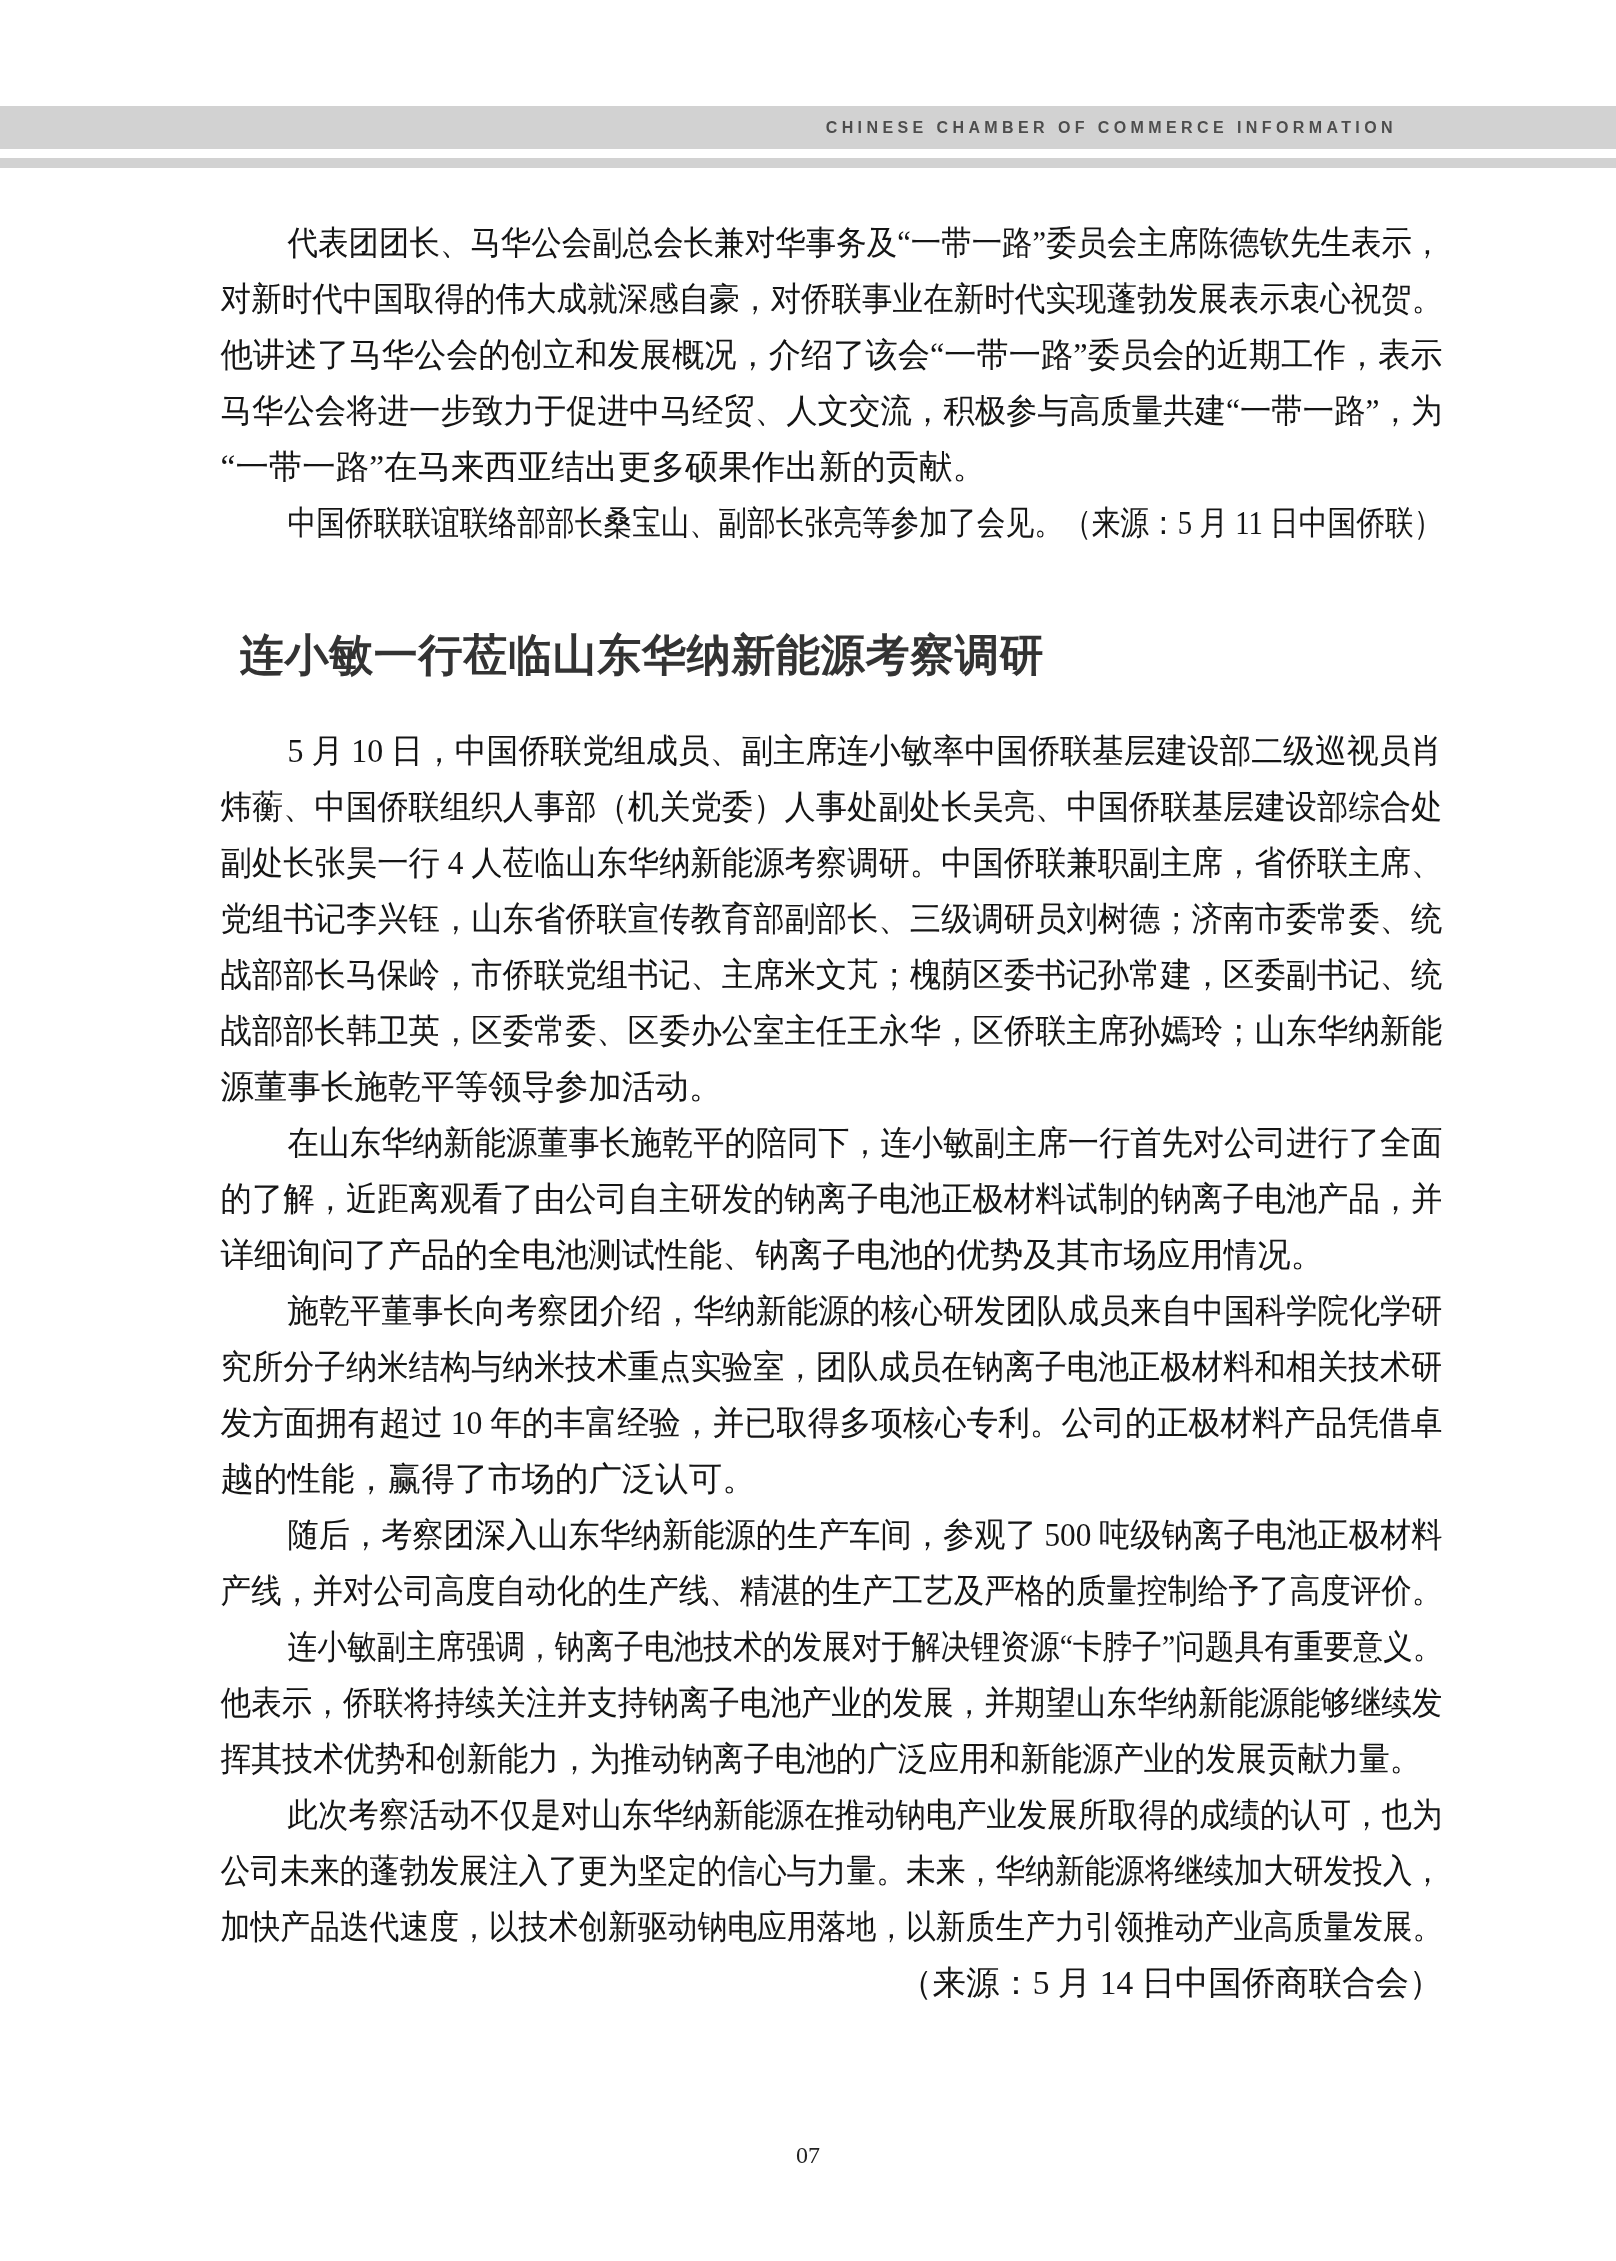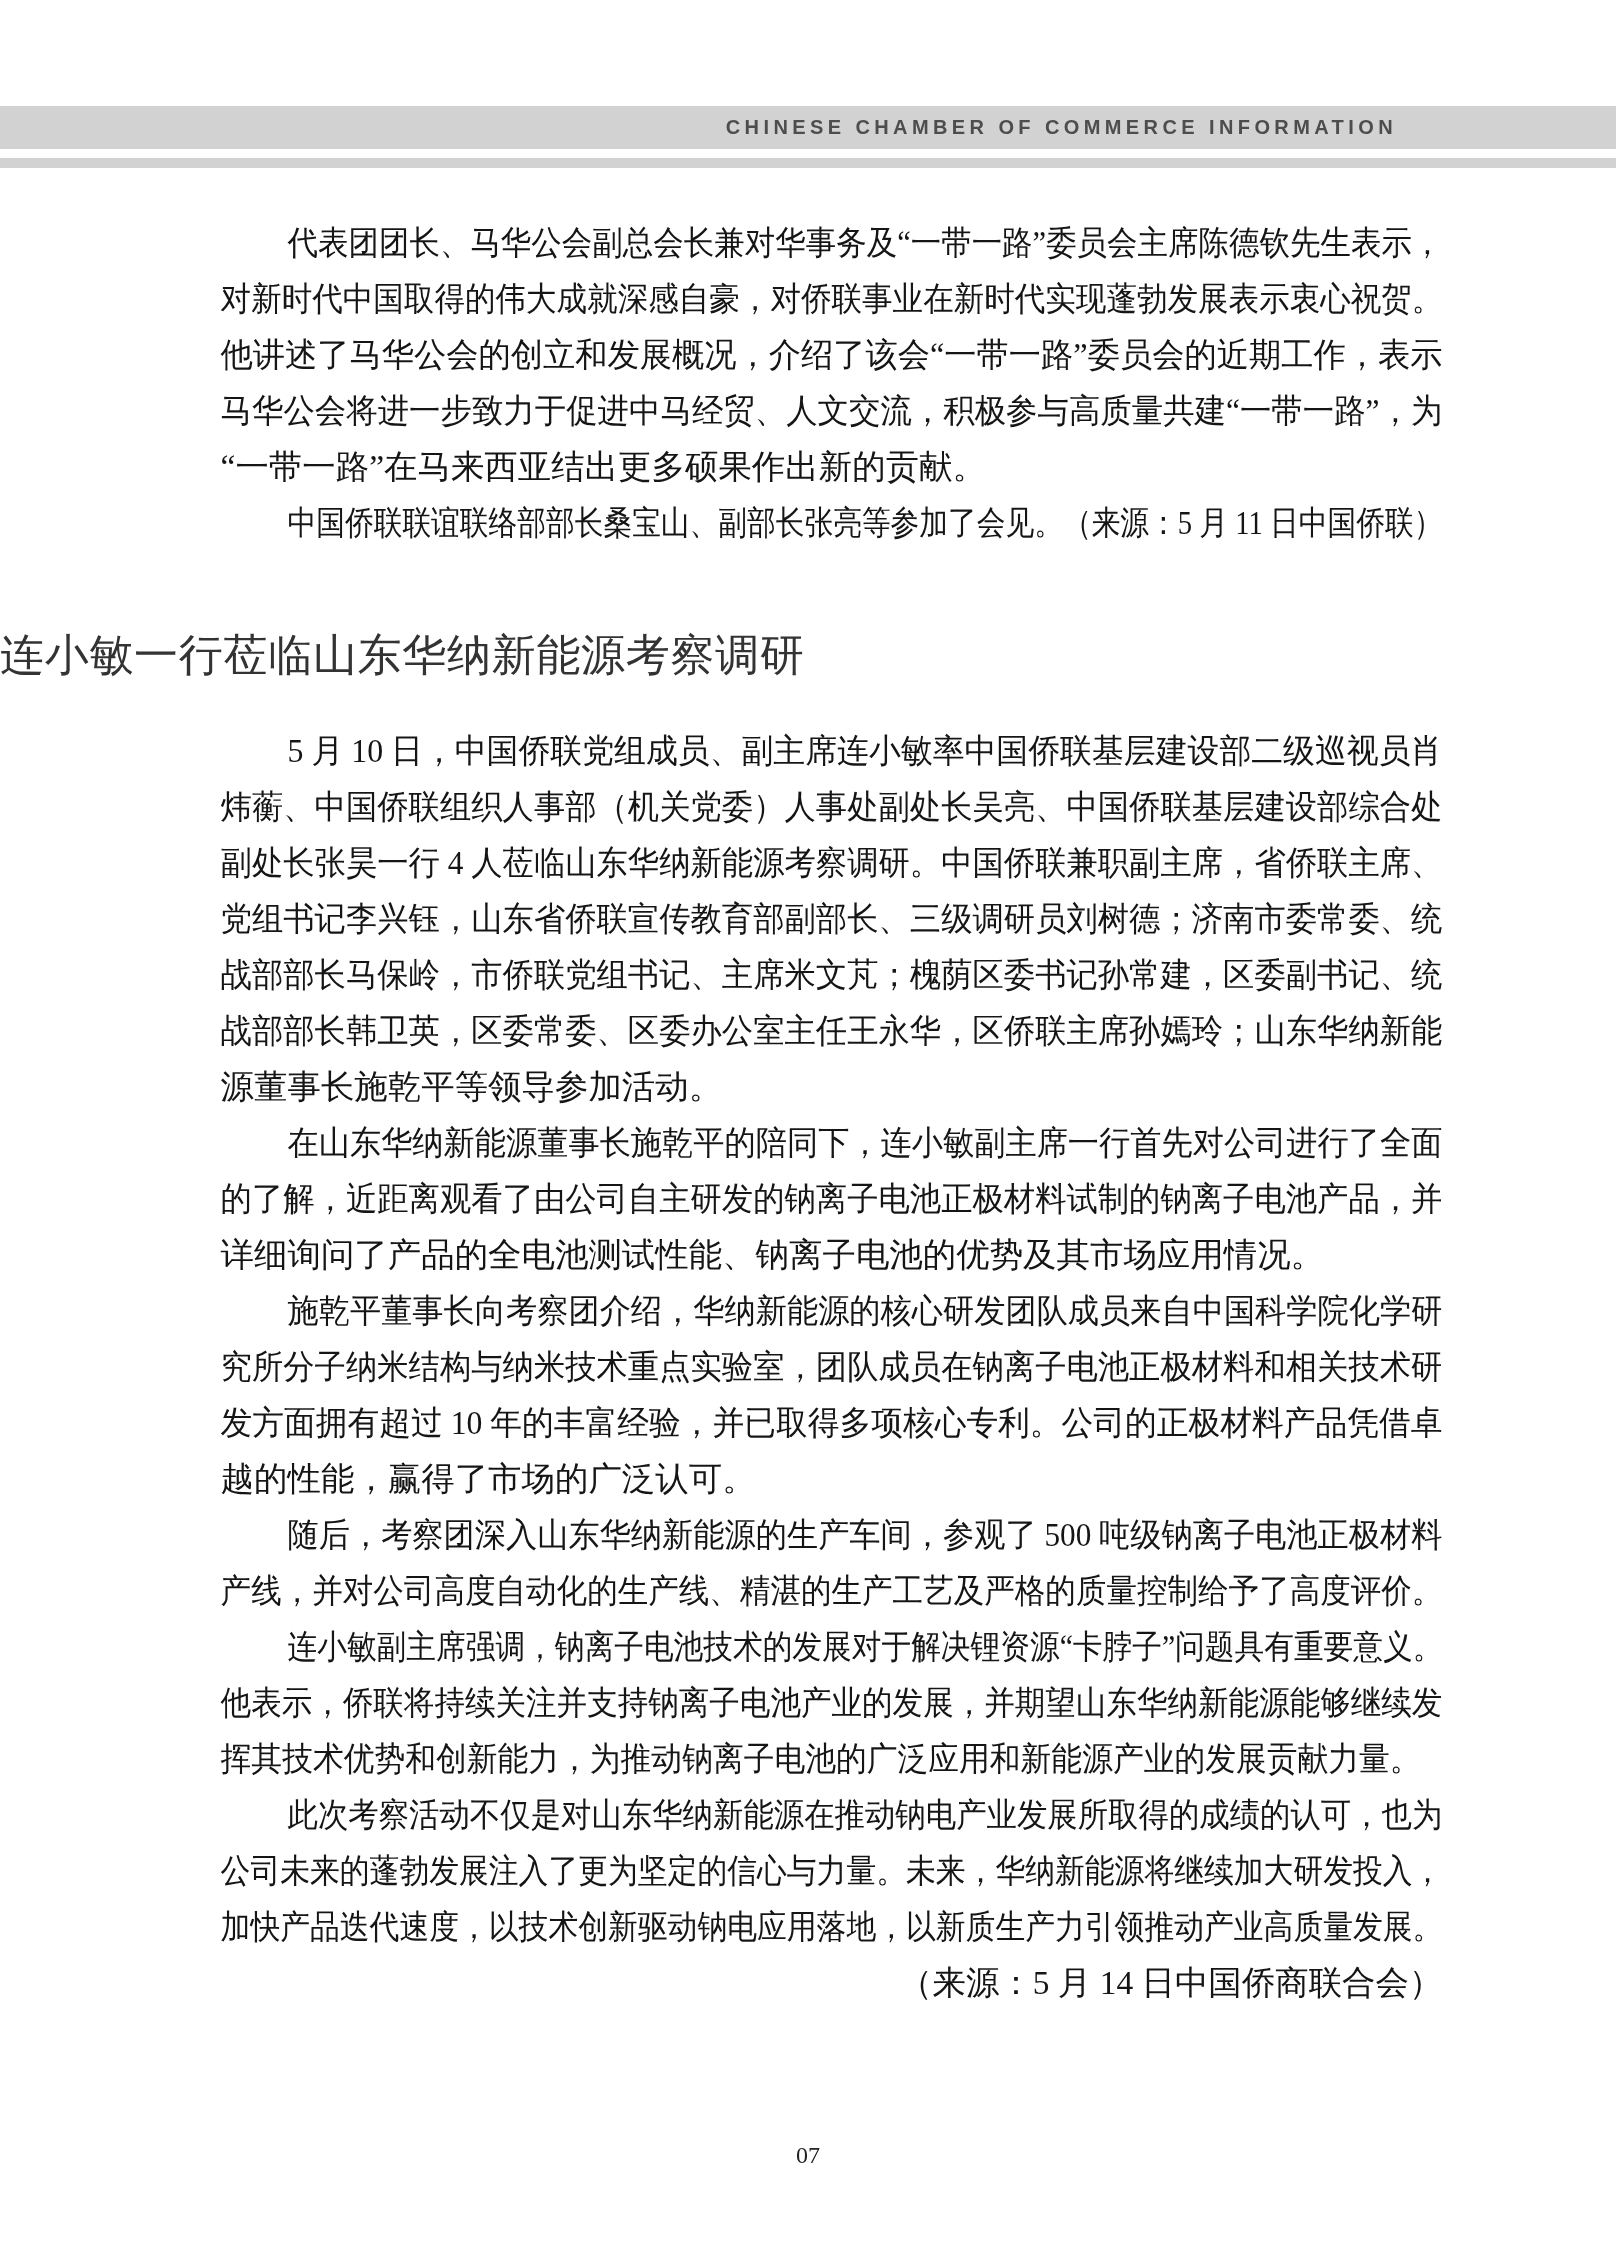--- a/index.html
+++ b/index.html
@@ -12,42 +12,42 @@
   }
   
   .banner{
     position:absolute;left:0;top:106px;width:1616px;height:43px;
     background:#d2d2d2;
     display:flex;align-items:center;justify-content:flex-end;
     padding-right:219px;box-sizing:border-box;
   }
   .banner-text{
     font-family:"Liberation Sans","DejaVu Sans",sans-serif;
-    font-weight:700;font-size:20px;letter-spacing:4.4px;
+    font-weight:700;font-size:16px;letter-spacing:4.4px;
     color:#4d4d4d;white-space:nowrap;
   }
   .band2{
     position:absolute;left:0;top:158px;width:1616px;height:9.5px;
     background:#d2d2d2;
   }
   
   .article{position:absolute;left:220px;width:1223px;}
   #article1{top:213px;}
   #article2{top:721px;}
   .a-line{display:block;width:1223px;height:56px;}
   .a-line text{
     font-family:"Liberation Serif","DejaVu Serif",serif;
     font-size:46px;fill:#151515;
   }
   
   .heading{
     position:absolute;left:0;top:620px;width:1284px;
-    line-height:70px;
+    text-align:center;line-height:70px;
     font-family:"Liberation Sans","DejaVu Sans",sans-serif;
-    font-weight:400;font-size:44px;color:#333333;
+    font-weight:700;font-size:44px;color:#333333;
     letter-spacing:0.7px;
   }
   
   .page-number{
     position:absolute;left:0;top:2135px;width:1616px;
     text-align:center;
     font-family:"Liberation Serif","DejaVu Serif",serif;
     font-size:24px;color:#222222;line-height:41px;
   }
 </style>

